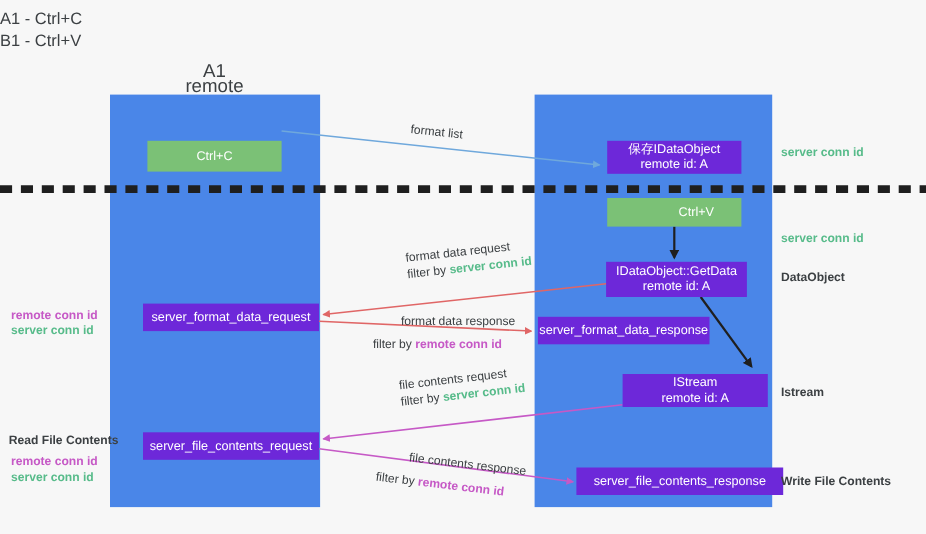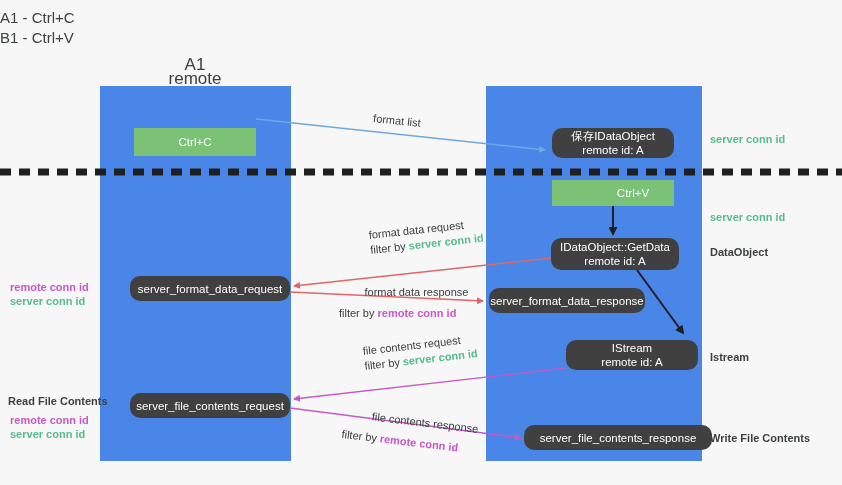--- a/index.html
+++ b/index.html
@@ -62,21 +62,21 @@
     flex-direction: column;
     align-items: center;
     justify-content: center;
     color: #ffffff;
     font-size: 11.5px;
     line-height: 14px;
     text-align: center;
     white-space: nowrap;
   }
   .node.green { background: #7bc176; }
-  .node.orange { background: #404040; border-radius: 10px; }
+  .node.orange { background: #6d28d9; }
 
   
   .edge-label {
     position: absolute;
     font-size: 11px;
     line-height: 15px;
     color: #3c4043;
     white-space: nowrap;
   }
   .edge-label.rot {

